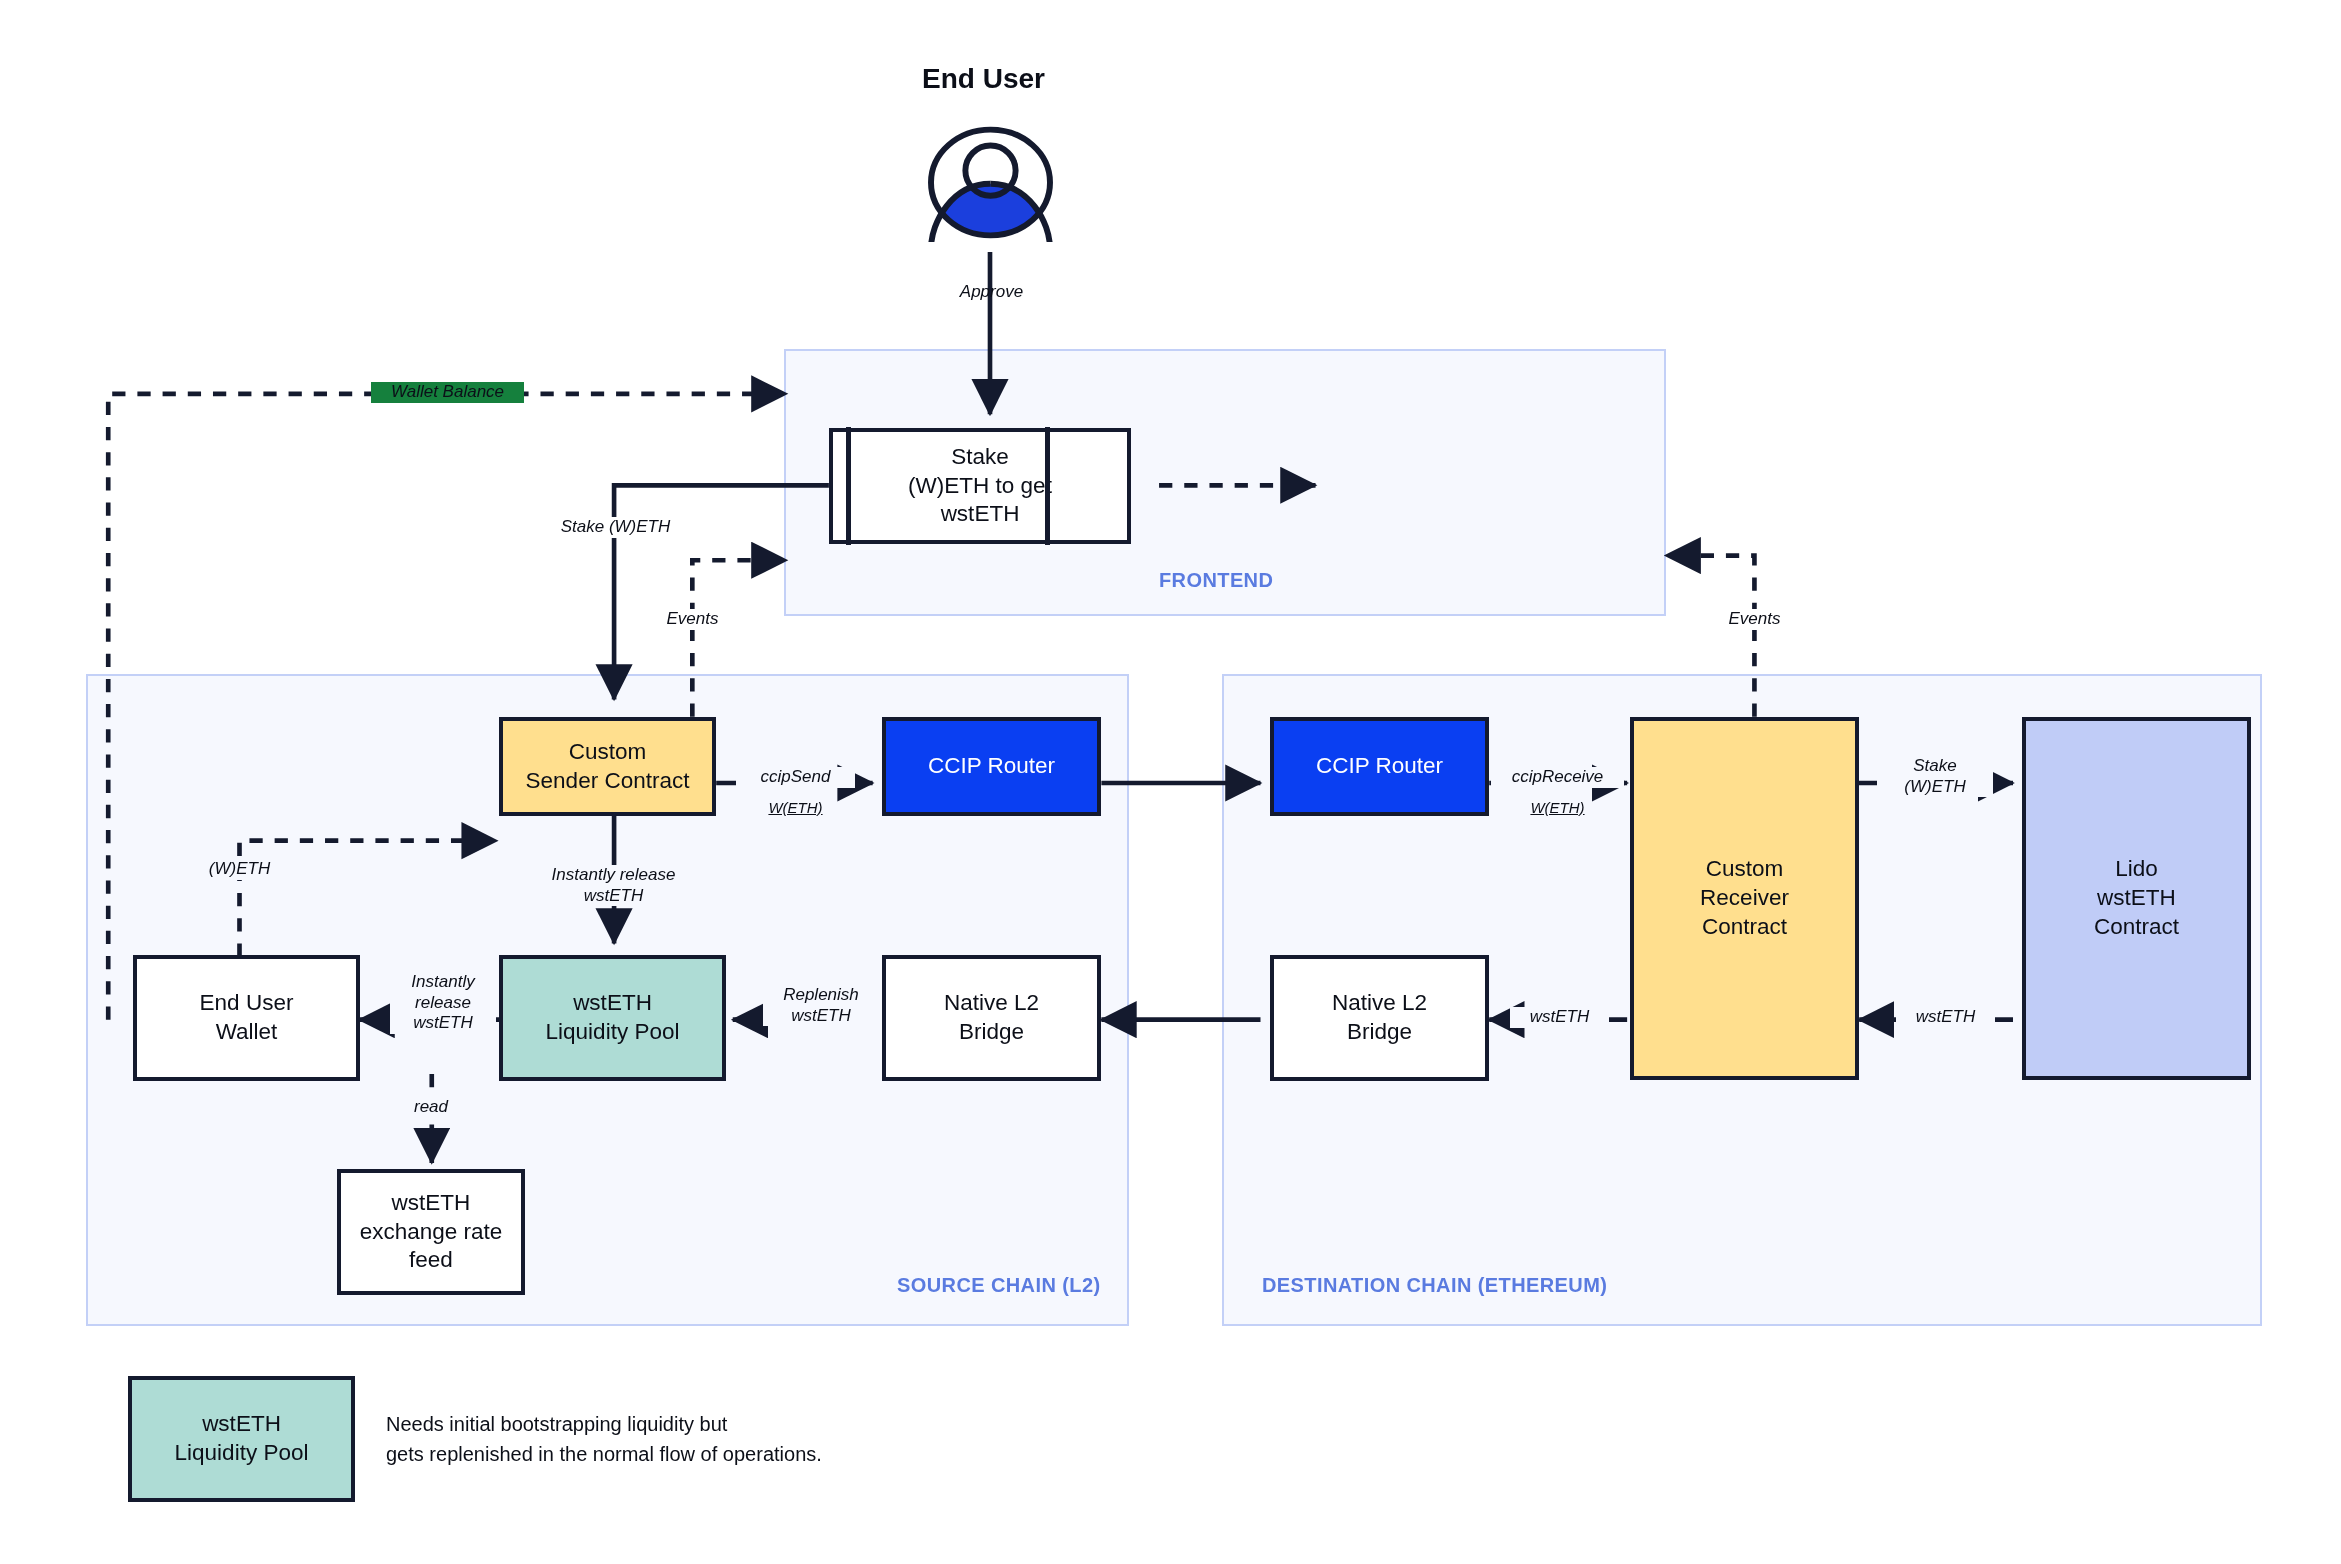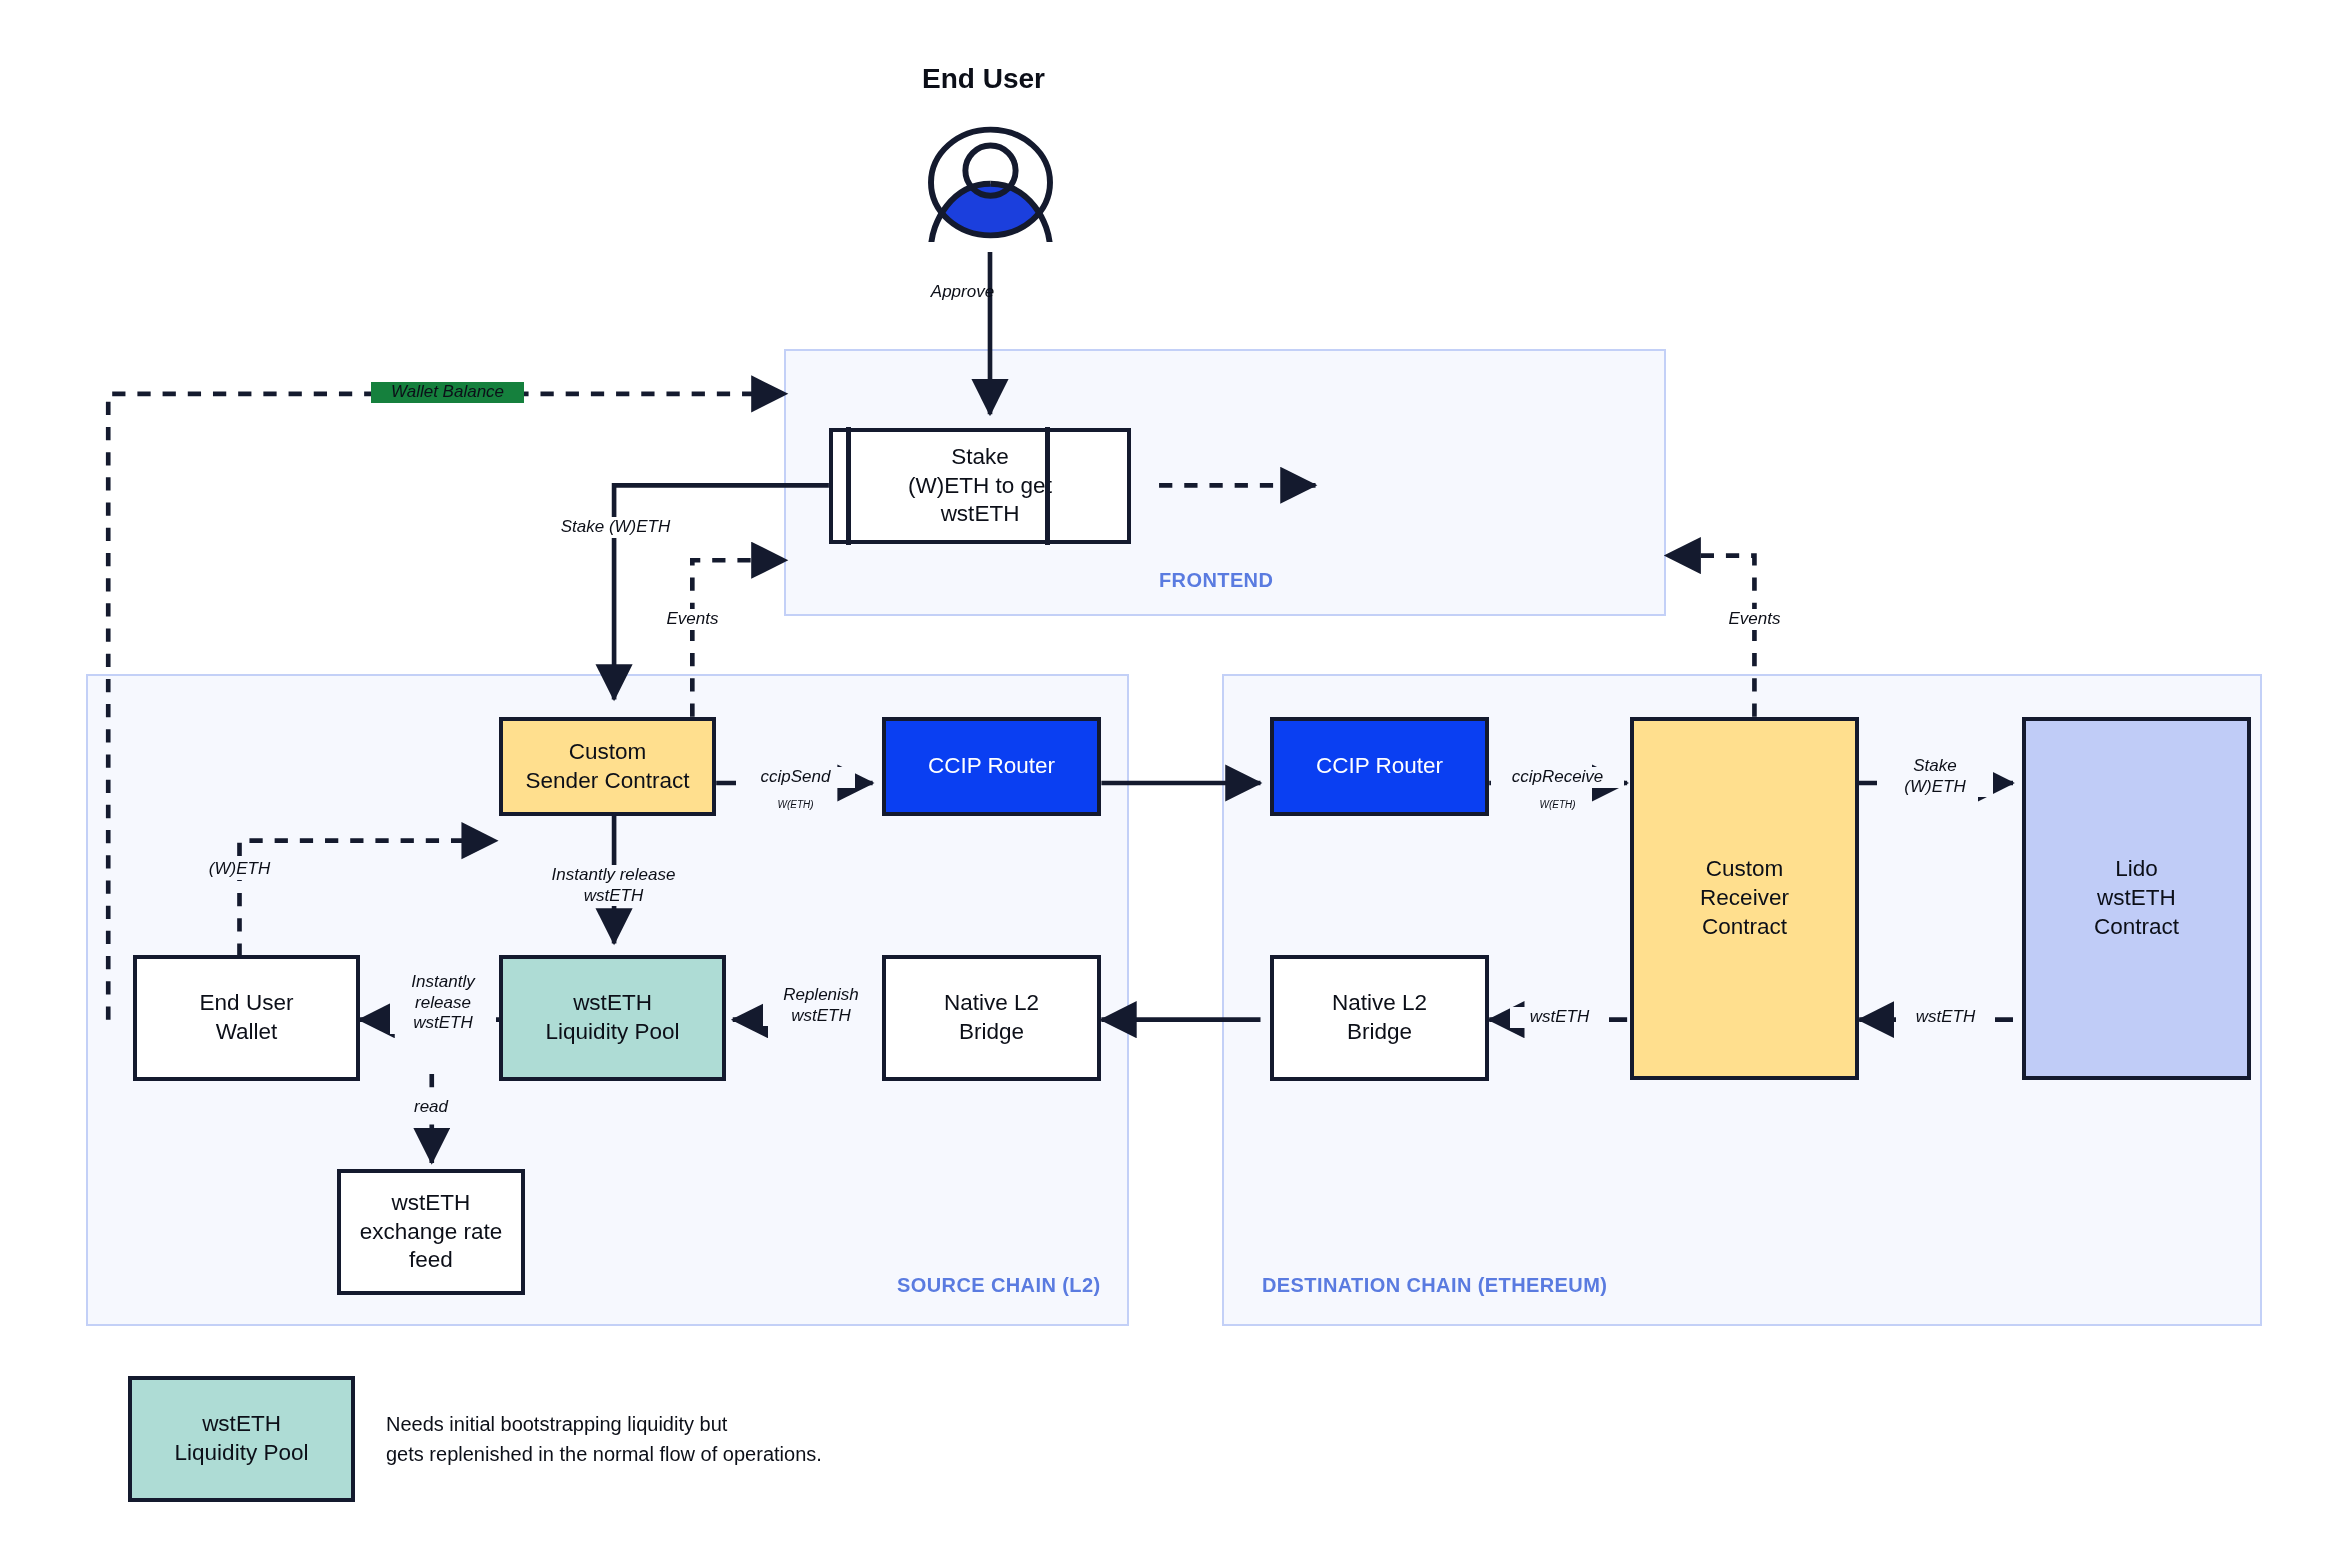--- a/index.html
+++ b/index.html
@@ -18,21 +18,21 @@
   .node.blue{background:#0a3ff2;color:#ffffff;}
   .node.lav{background:#c0ccf7;}
 
   .proc-bars{position:absolute;top:0;bottom:0;width:0;}
   .proc-bars:before,.proc-bars:after{content:"";position:absolute;top:-4.6px;bottom:-4.6px;width:4.6px;background:#141a2e;}
   .proc-bars:before{left:13.3px;}
   .proc-bars:after{right:-217px;}
 
   .wlabel{position:absolute;font-style:italic;font-size:17px;line-height:1.22;color:#0c0f18;
           text-align:center;white-space:pre;background:transparent;}
-  .wlabel.sm{font-size:10px;}
+  .wlabel.sm{font-size:15px;text-decoration:underline;}
 
   .title{position:absolute;font-size:28px;font-weight:bold;color:#0c0f18;white-space:nowrap;}
   .legend-text{position:absolute;font-size:20px;line-height:1.5;color:#0c0f18;white-space:pre;}
 
   .avatar{position:absolute;}
 </style>
 </head>
 <body>
 
 <div id="stage">
@@ -163,21 +163,21 @@
     <span style="white-space:pre-line;">Native L2
 Bridge</span>
   </div>
 
   <div class="node" style="left:337px;top:1169px;width:188px;height:126px;">
     <span style="white-space:pre-line;">wstETH
 exchange rate
 feed</span>
   </div>
 
-  <div class="wlabel" style="left:916px;top:282px;width:93px;">Approve</div>
+  <div class="wlabel" style="left:945px;top:282px;width:93px;">Approve</div>
 
   <div class="wlabel" style="left:371px;top:382px;width:153px;background:#15803d;">Wallet Balance</div>
 
   <div class="wlabel" style="left:544px;top:517px;width:143px;background:#ffffff;">Stake (W)ETH</div>
 
   <div class="wlabel" style="left:646px;top:609px;width:93px;background:#ffffff;">Events</div>
 
   <div class="wlabel" style="left:1708px;top:609px;width:93px;background:#ffffff;">Events</div>
 
   <div class="wlabel" style="left:188px;top:859px;width:103px;background:#f6f8fe;">(W)ETH</div>

